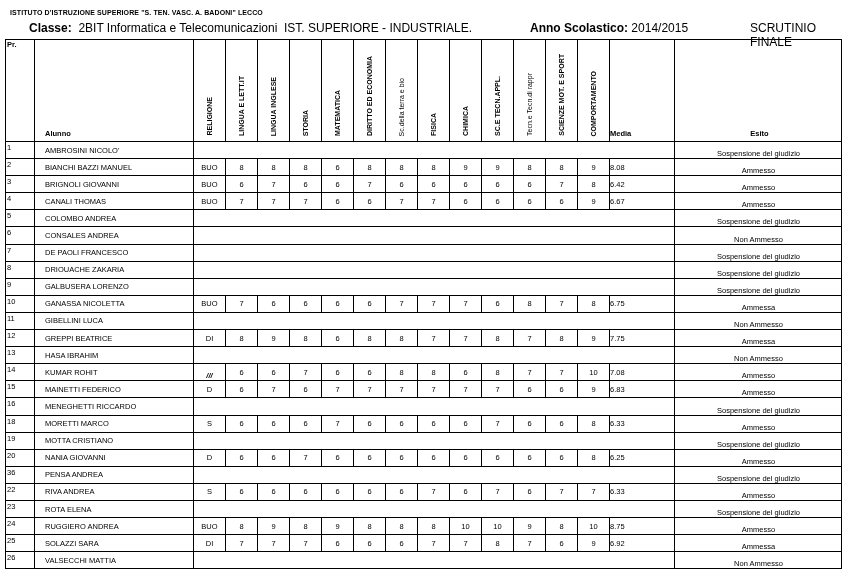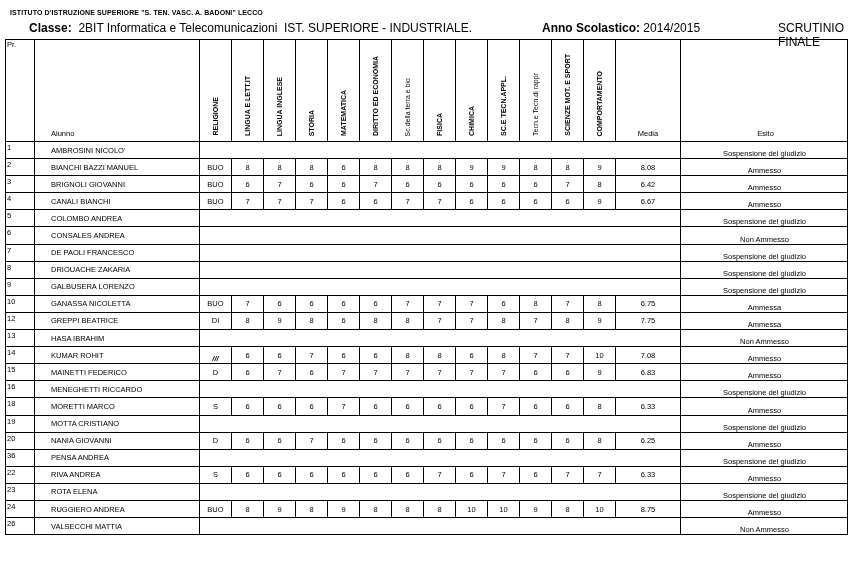--- a/index.html
+++ b/index.html
@@ -1,34 +1,34 @@
 <!DOCTYPE html>
 <html><head>
 <meta charset="utf-8">
 <style>
   html, body { margin:0; padding:0; background:#ffffff; }
   body { width:852px; height:578px; position:relative; overflow:hidden; font-family:"Liberation Sans", sans-serif; color:#000; }
   .school { position:absolute; left:10px; top:9px; font-size:7px; font-weight:bold; letter-spacing:0.1px; }
   .hdr { position:absolute; top:21px; font-size:12px; }
   .hdr b { font-weight:bold; }
   #h-classe { left:29px; }
-  #h-anno { left:530px;margin-left:12px; }
-  #h-scrutinio { left:750px;margin-left:28px; }
+  #h-anno { left:530px; }
+  #h-scrutinio { left:750px; }
 
   table { position:absolute; left:5px; top:39px; border-collapse:collapse; table-layout:fixed; font-size:7.5px; }
   td, th { border:1px solid #000; padding:0; overflow:hidden; white-space:nowrap; font-weight:normal; }
   thead th { height:98px; vertical-align:bottom; }
   tbody td { height:15.1px; }
   .c-pr { width:27px; text-align:left; padding-left:1px; vertical-align:top; }
-  .c-nm { width:148px; text-align:left; padding-left:16px; }
+  .c-nm { width:148px; text-align:left; padding-left:10px; }
   .c-sub { width:31px; text-align:center; }
-  .c-med { width:64px; text-align:center; }
+  .c-med { width:64px; text-align:left; }
   .c-es { width:163px; text-align:center; padding-left:1px; }
-  thead .c-pr, thead .c-nm, thead .c-med, thead .c-es { font-weight:normal; font-size:7.5px; padding-bottom:3px; }
-  thead .c-med { text-align:center; }
+  thead .c-pr, thead .c-nm, thead .c-med, thead .c-es { font-weight:bold; font-size:7.5px; padding-bottom:3px; }
+  thead .c-med { text-align:left; }
   thead .c-es { padding-left:3px; }
   .vert { writing-mode:vertical-rl; transform:rotate(180deg); font-weight:bold; font-size:7px; display:inline-block; padding-top:3px; max-height:94px; }
   td.merged { border-left:1px solid #000; }
   tbody td.c-pr { vertical-align:top; padding-top:1px; }
   tbody td.c-es { vertical-align:bottom; }
   tbody td.c-nm, tbody td.c-sub, tbody td.c-med { vertical-align:middle; }
 </style>
 </head>
 <body>
 
@@ -105,21 +105,21 @@
         <td class="c-sub">6</td>
         <td class="c-sub">6</td>
         <td class="c-sub">6</td>
         <td class="c-sub">7</td>
         <td class="c-sub">8</td>
         <td class="c-med">6.42</td>
         <td class="c-es">Ammesso</td>
       </tr>
       <tr>
         <td class="c-pr">4</td>
-        <td class="c-nm">CANALI BIANCHI</td>
+        <td class="c-nm">CANALI THOMAS</td>
         <td class="c-sub">BUO</td>
         <td class="c-sub">7</td>
         <td class="c-sub">7</td>
         <td class="c-sub">7</td>
         <td class="c-sub">6</td>
         <td class="c-sub">6</td>
         <td class="c-sub">7</td>
         <td class="c-sub">7</td>
         <td class="c-sub">6</td>
         <td class="c-sub">6</td>
@@ -170,20 +170,26 @@
         <td class="c-sub">6</td>
         <td class="c-sub">7</td>
         <td class="c-sub">7</td>
         <td class="c-sub">7</td>
         <td class="c-sub">6</td>
         <td class="c-sub">8</td>
         <td class="c-sub">7</td>
         <td class="c-sub">8</td>
         <td class="c-med">6.75</td>
         <td class="c-es">Ammessa</td>
+      </tr>
+      <tr>
+        <td class="c-pr">11</td>
+        <td class="c-nm">GIBELLINI LUCA</td>
+        <td class="merged" colspan="14"></td>
+        <td class="c-es">Non Ammesso</td>
       </tr>
       <tr>
         <td class="c-pr">12</td>
         <td class="c-nm">GREPPI BEATRICE</td>
         <td class="c-sub">DI</td>
         <td class="c-sub">8</td>
         <td class="c-sub">9</td>
         <td class="c-sub">8</td>
         <td class="c-sub">6</td>
         <td class="c-sub">8</td>
@@ -333,20 +339,39 @@
         <td class="c-sub">8</td>
         <td class="c-sub">8</td>
         <td class="c-sub">8</td>
         <td class="c-sub">10</td>
         <td class="c-sub">10</td>
         <td class="c-sub">9</td>
         <td class="c-sub">8</td>
         <td class="c-sub">10</td>
         <td class="c-med">8.75</td>
         <td class="c-es">Ammesso</td>
+      </tr>
+      <tr>
+        <td class="c-pr">25</td>
+        <td class="c-nm">SOLAZZI SARA</td>
+        <td class="c-sub">DI</td>
+        <td class="c-sub">7</td>
+        <td class="c-sub">7</td>
+        <td class="c-sub">7</td>
+        <td class="c-sub">6</td>
+        <td class="c-sub">6</td>
+        <td class="c-sub">6</td>
+        <td class="c-sub">7</td>
+        <td class="c-sub">7</td>
+        <td class="c-sub">8</td>
+        <td class="c-sub">7</td>
+        <td class="c-sub">6</td>
+        <td class="c-sub">9</td>
+        <td class="c-med">6.92</td>
+        <td class="c-es">Ammessa</td>
       </tr>
       <tr>
         <td class="c-pr">26</td>
         <td class="c-nm">VALSECCHI MATTIA</td>
         <td class="merged" colspan="14"></td>
         <td class="c-es">Non Ammesso</td>
       </tr>
     </tbody>
 </table>
 

